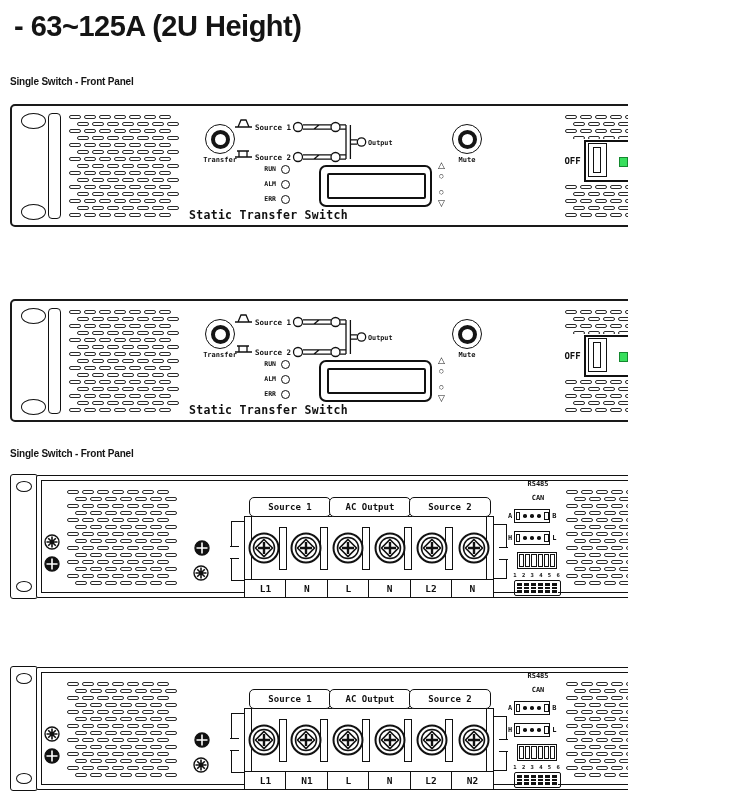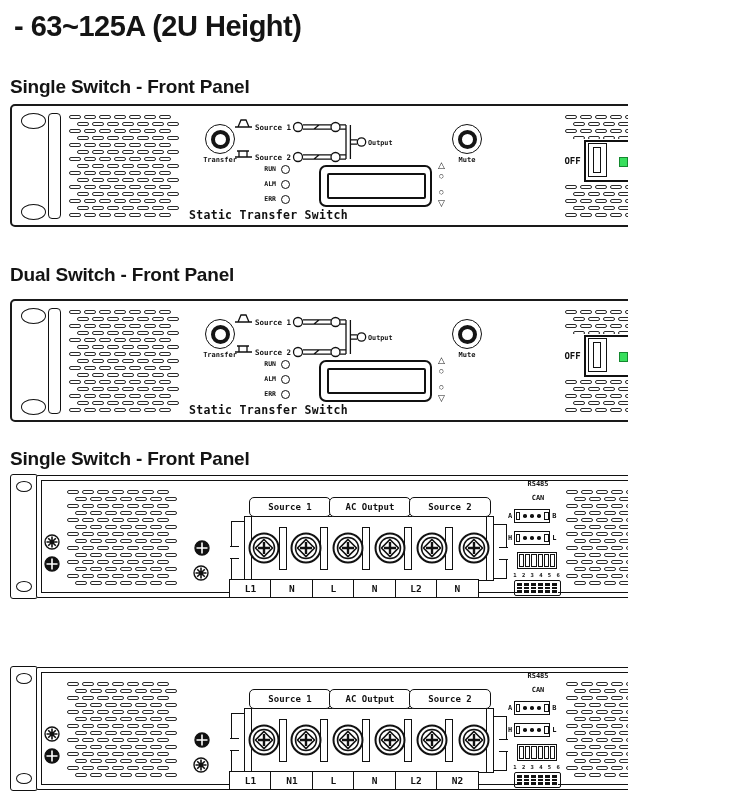--- a/index.html
+++ b/index.html
@@ -1,19 +1,19 @@
 <!DOCTYPE html>
 <html><head>
 <meta charset="utf-8">
 <style>
   html,body{margin:0;padding:0;background:#fff}
   .stage{position:relative;width:628px;height:802px;background:#fff;overflow:hidden;
          font-family:"Liberation Sans",sans-serif;color:#141414}
   .title{position:absolute;left:14px;top:10px;font-size:29px;font-weight:700;letter-spacing:-0.5px;white-space:nowrap}
-  .shead{position:absolute;left:10px;font-size:19px;font-weight:600;letter-spacing:-0.2px;white-space:nowrap}
+  .shead{position:absolute;left:10px;font-size:10px;font-weight:600;letter-spacing:-0.2px;white-space:nowrap}
 
   
   .panel{position:absolute;left:10px;width:723px;background:#fff;box-sizing:border-box}
   .fp{height:123px;border:2px solid #1a1a1a;border-radius:5px}
   .bp{height:125px}
   .mono{font-family:"DejaVu Sans Mono",monospace;font-weight:bold;color:#111}
 
   .oval{position:absolute;width:25px;height:16px;border:1.6px solid #111;border-radius:50%;box-sizing:border-box}
   .hbar{position:absolute;top:7px;width:13px;height:106px;border:1.6px solid #111;border-radius:4px;box-sizing:border-box}
   .vent{position:absolute;overflow:hidden}
@@ -65,21 +65,21 @@
           display:flex;align-items:center;justify-content:center;font-size:9px;z-index:3}
   .tblock{position:absolute;left:234px;top:42px;width:250px;height:65px;border:1.8px solid #111;background:#fff;box-sizing:border-box;z-index:2}
   .tdiv{position:absolute;top:0;bottom:0;width:8px;border-left:1.5px solid #111;border-right:1.5px solid #111;box-sizing:border-box}
   .tdiv:before,.tdiv:after{content:"";position:absolute;left:-1px;right:-1px;height:10px;background:#fff}
   .tdiv:before{top:0;border-bottom:1.5px solid #111}
   .tdiv:after{bottom:0;border-top:1.5px solid #111}
   .trail{position:absolute;top:0;bottom:0;width:6px}
   .trail.l{left:0;border-right:1.5px solid #111}
   .trail.r{right:0;border-left:1.5px solid #111}
   .tscrew{position:absolute;top:58px;z-index:3}
-  .tlabs{position:absolute;left:219px;top:105px;width:250px;height:19px;display:flex;z-index:2}
+  .tlabs{position:absolute;left:234px;top:105px;width:250px;height:19px;display:flex;z-index:2}
   .tlab{flex:1;border:1.8px solid #111;background:#fff;box-sizing:border-box;display:flex;align-items:center;justify-content:center;font-size:9.5px}
   .tlab+.tlab{margin-left:-1.8px}
   .flg{position:absolute;width:14px;border:1.8px solid #111;background:#fff;box-sizing:border-box}
   .fnotch{position:absolute;width:9px;height:11px;background:#fff;border-top:1.8px solid #111;border-bottom:1.8px solid #111}
 
   .r485t{position:absolute;left:505px;width:46px;text-align:center;font-size:7px}
   .port{position:absolute;left:498px;display:flex;align-items:center;gap:2px;height:16px}
   .plab{font-size:7px}
   .pbox{width:36px;height:14px;border:1.8px solid #111;position:relative;background:#fff;box-sizing:border-box;
         display:flex;align-items:center;justify-content:center;gap:3.5px}
@@ -94,21 +94,20 @@
   .lr{height:2.6px;background:repeating-linear-gradient(90deg,#111 0 5px,#fff 5px 7px)}
 </style>
 </head>
 <body>
 
 <div class="stage">
 
   <div class="title">- 63~125A (2U Height)</div>
 
   <div class="shead" style="top:76px">Single Switch - Front Panel</div>
-  <div class="shead" style="top:264px">Dual Switch - Front Panel</div>
   <div class="shead" style="top:448px">Single Switch - Front Panel</div>
 
   <div class="panel fp" style="top:104px">
     <div class="oval" style="left:9px;top:7px"></div>
     <div class="oval" style="left:9px;top:98px"></div>
     <div class="oval" style="left:687px;top:7px"></div>
     <div class="oval" style="left:687px;top:98px"></div>
     <div class="hbar" style="left:36px"></div>
     <div class="hbar" style="left:672px"></div>
     <div class="vent" style="left:57px;top:9px;width:110px;height:103px">

